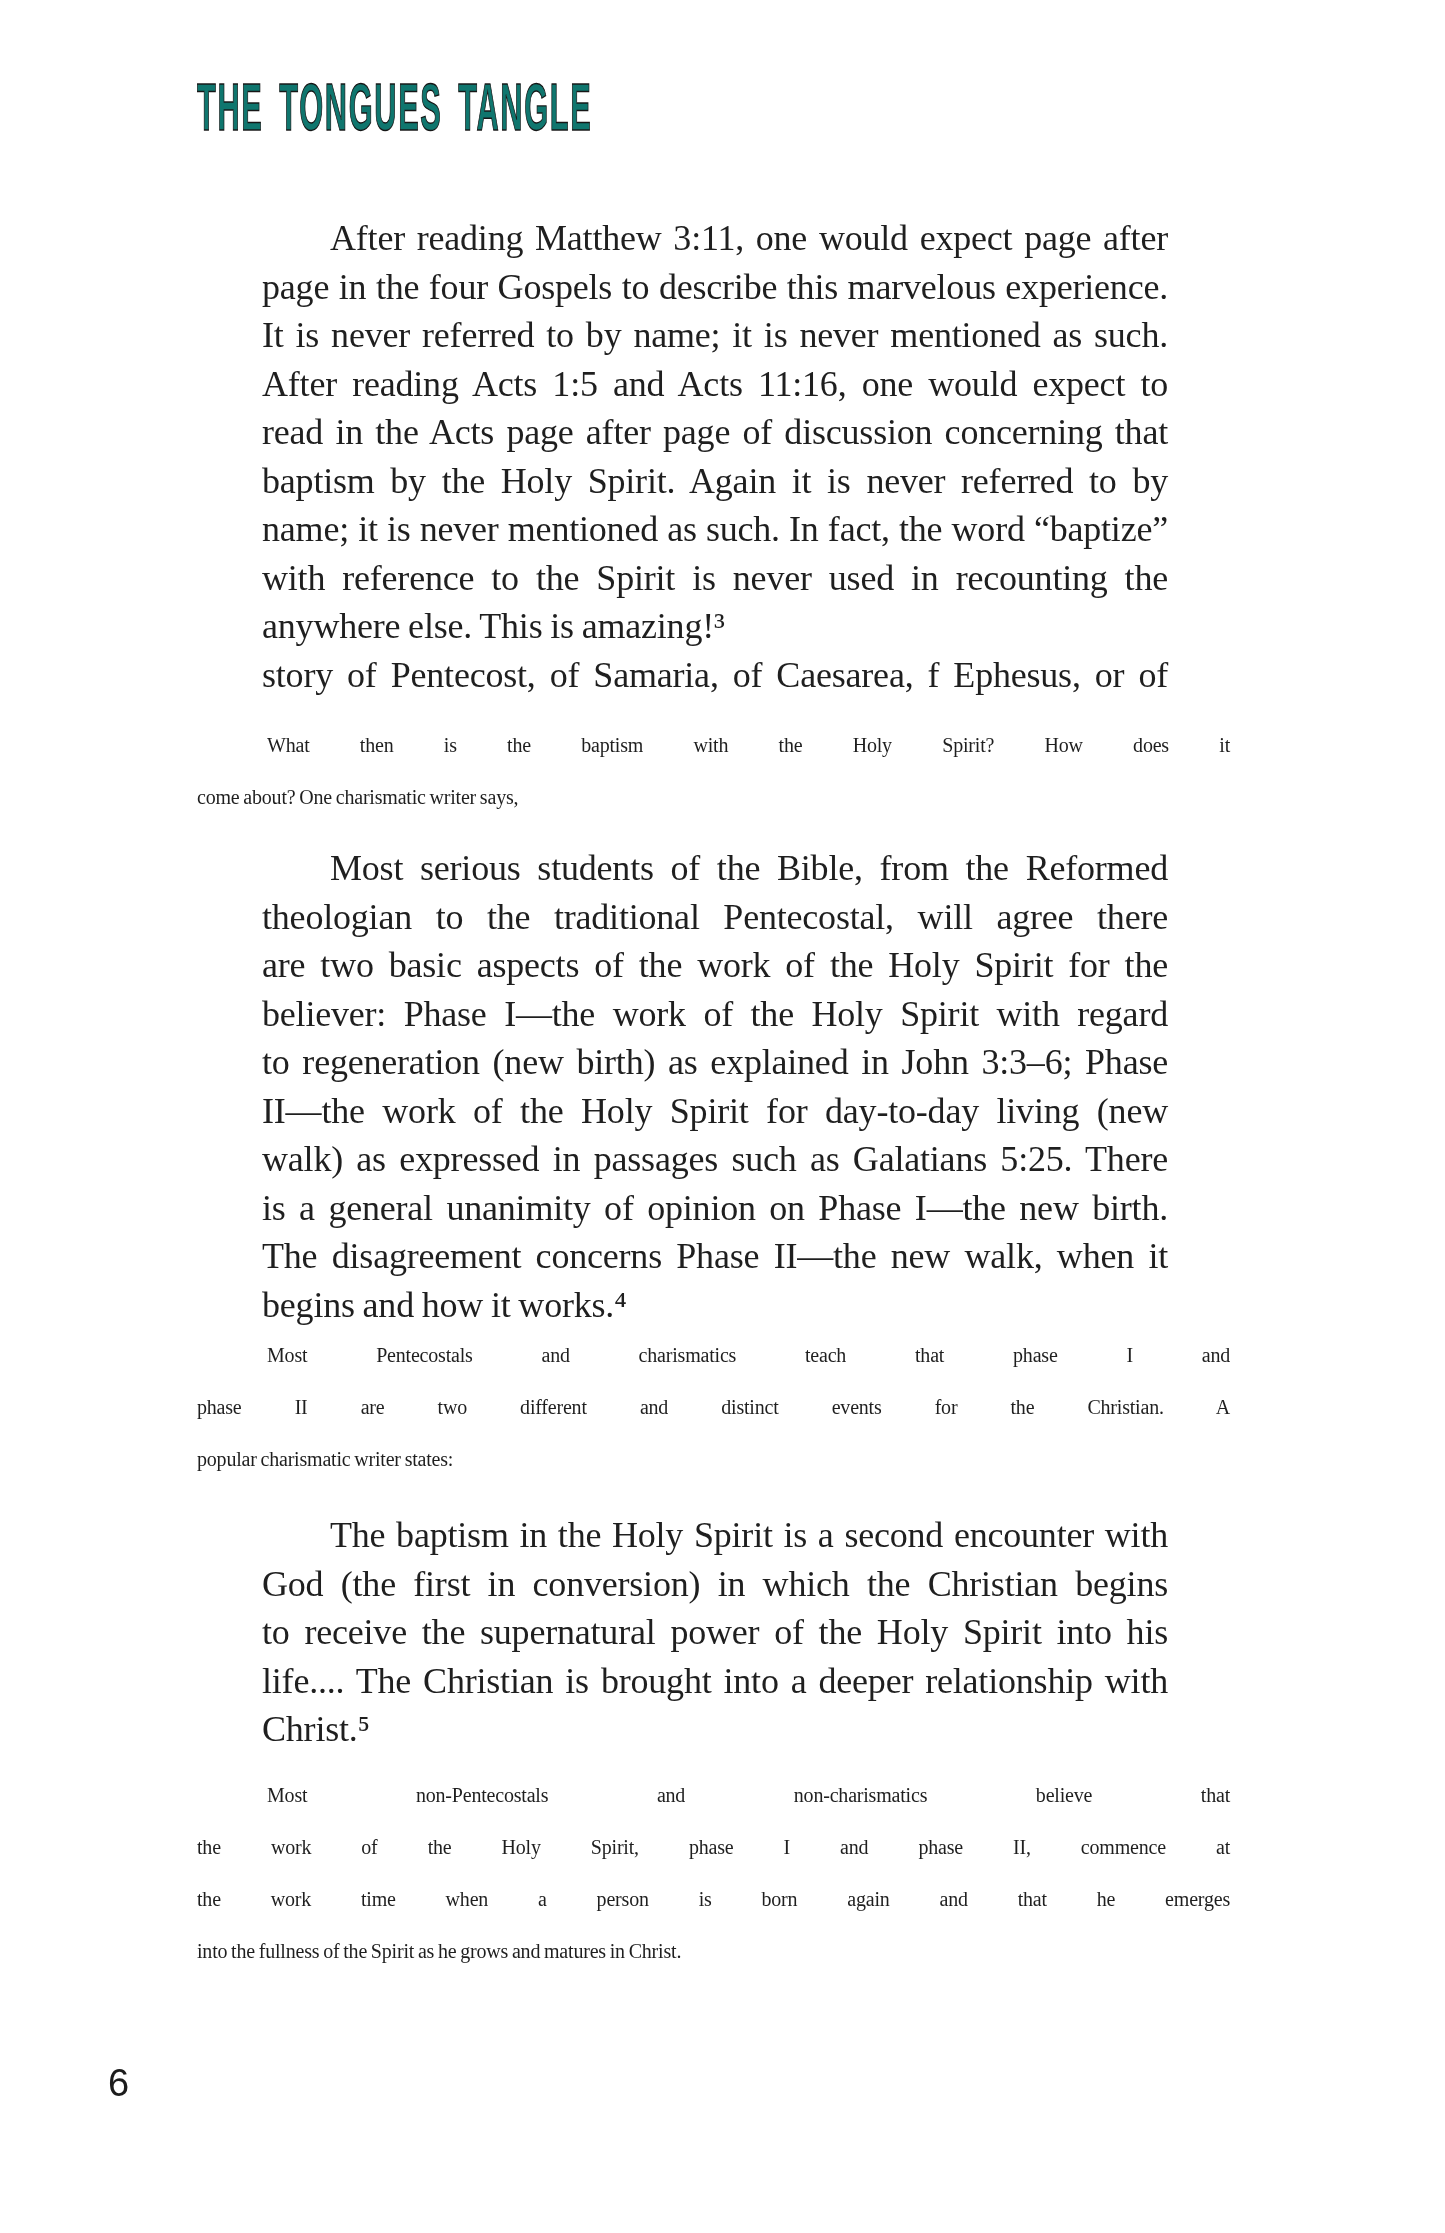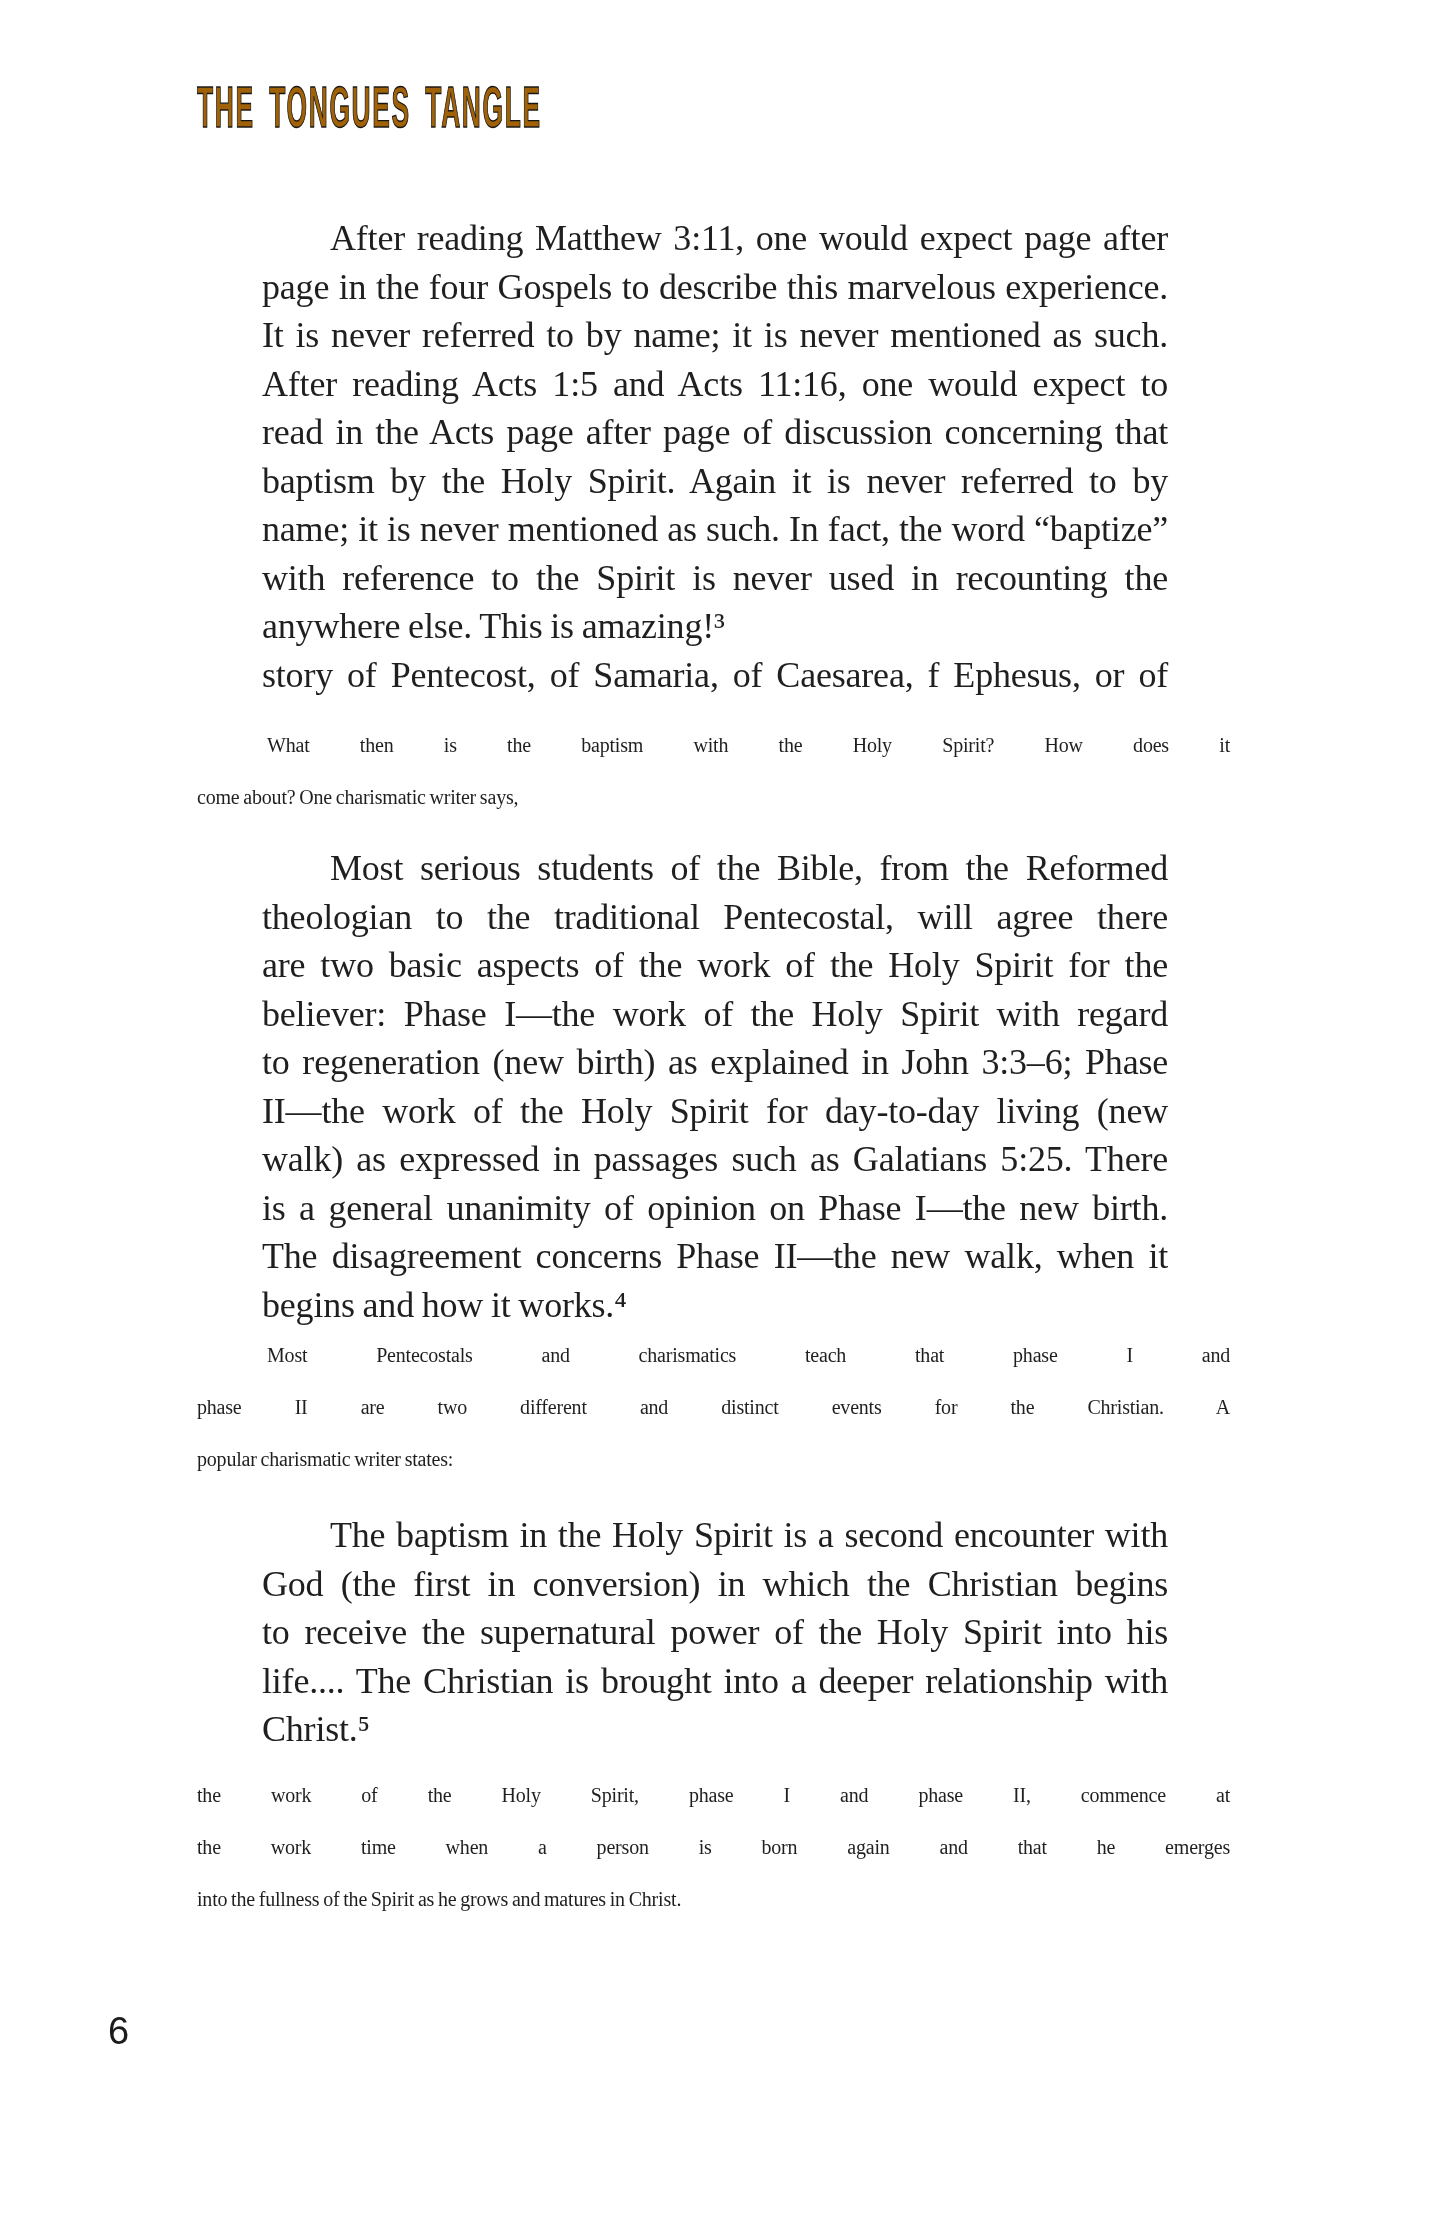--- a/index.html
+++ b/index.html
@@ -13,27 +13,27 @@
     height: 2233px;
     background: #ffffff;
     box-sizing: border-box;
     padding: 81px 215px 0 197px;
     font-family: "Liberation Serif", "DejaVu Serif", serif;
     color: #1f1f1f;
     overflow: hidden;
   }
   .chapter-header {
     font-family: "Liberation Sans", "DejaVu Sans", sans-serif;
-    font-size: 48px;
+    font-size: 56px;
     font-weight: 700;
     line-height: 66px;
     letter-spacing: 3px;
     word-spacing: 10px;
     white-space: nowrap;
-    color: #a16207;
+    color: #0f766e;
   }
   .header-text {
     display: inline-block;
     transform: scale(0.55, 1.18);
     transform-origin: 0 100%;
     -webkit-text-stroke: 1.2px #161616;
   }
   .quote {
     font-size: 36px;
     line-height: 48.5px;
@@ -122,20 +122,21 @@
 
   <div class="quote q3">
       <div class="line first">The baptism in the Holy Spirit is a second encounter with</div>
       <div class="line">God (the first in conversion) in which the Christian begins</div>
       <div class="line">to receive the supernatural power of the Holy Spirit into his</div>
       <div class="line">life.... The Christian is brought into a deeper relationship with</div>
       <div class="line last">Christ.⁵</div>
     </div>
 
   <div class="para p3">
+      <div class="line first">Most non-Pentecostals and non-charismatics believe that</div>
       <div class="line">the work of the Holy Spirit, phase I and phase II, commence at</div>
       <div class="line">the work time when a person is born again and that he emerges</div>
       <div class="line last">into the fullness of the Spirit as he grows and matures in Christ.</div>
     </div>
 
   <div class="page-number">6</div>
 
 </div>
 
 </body></html>

